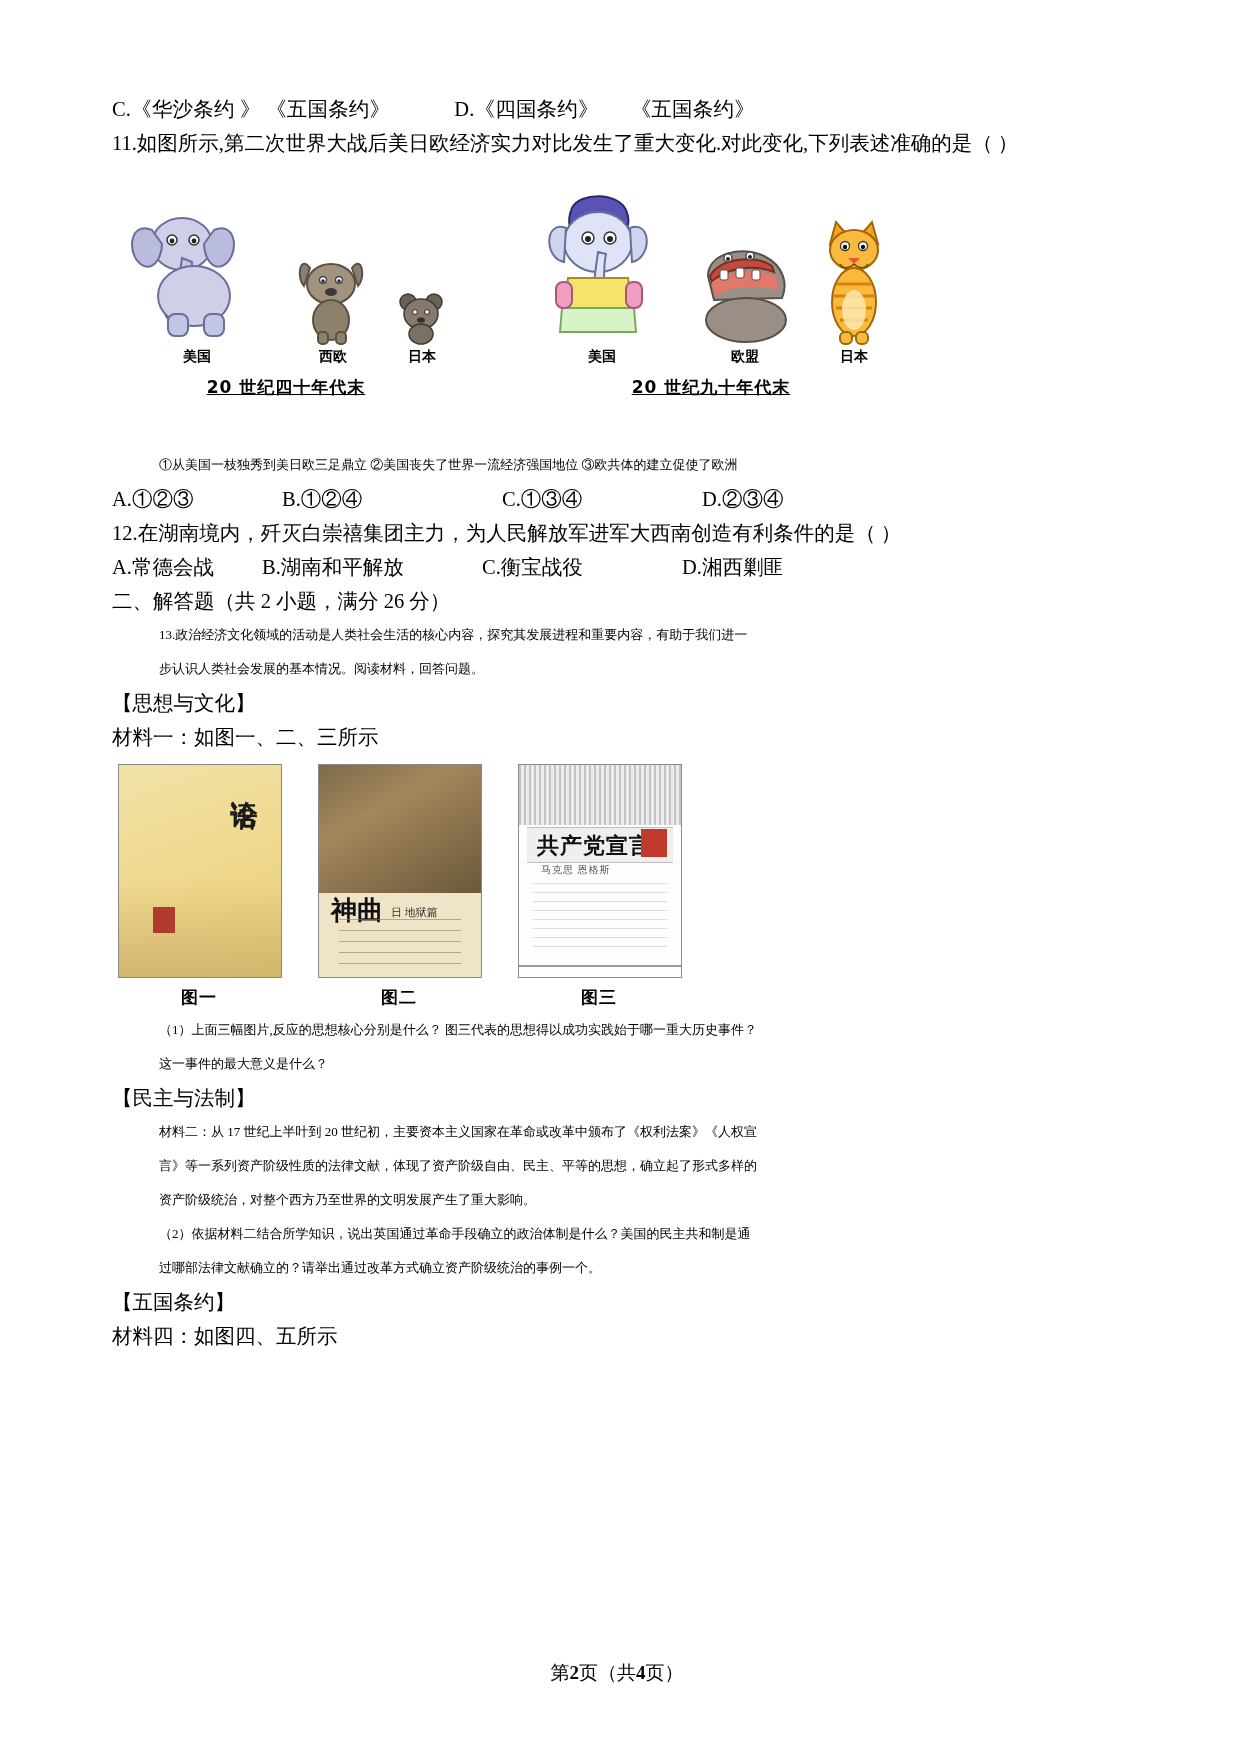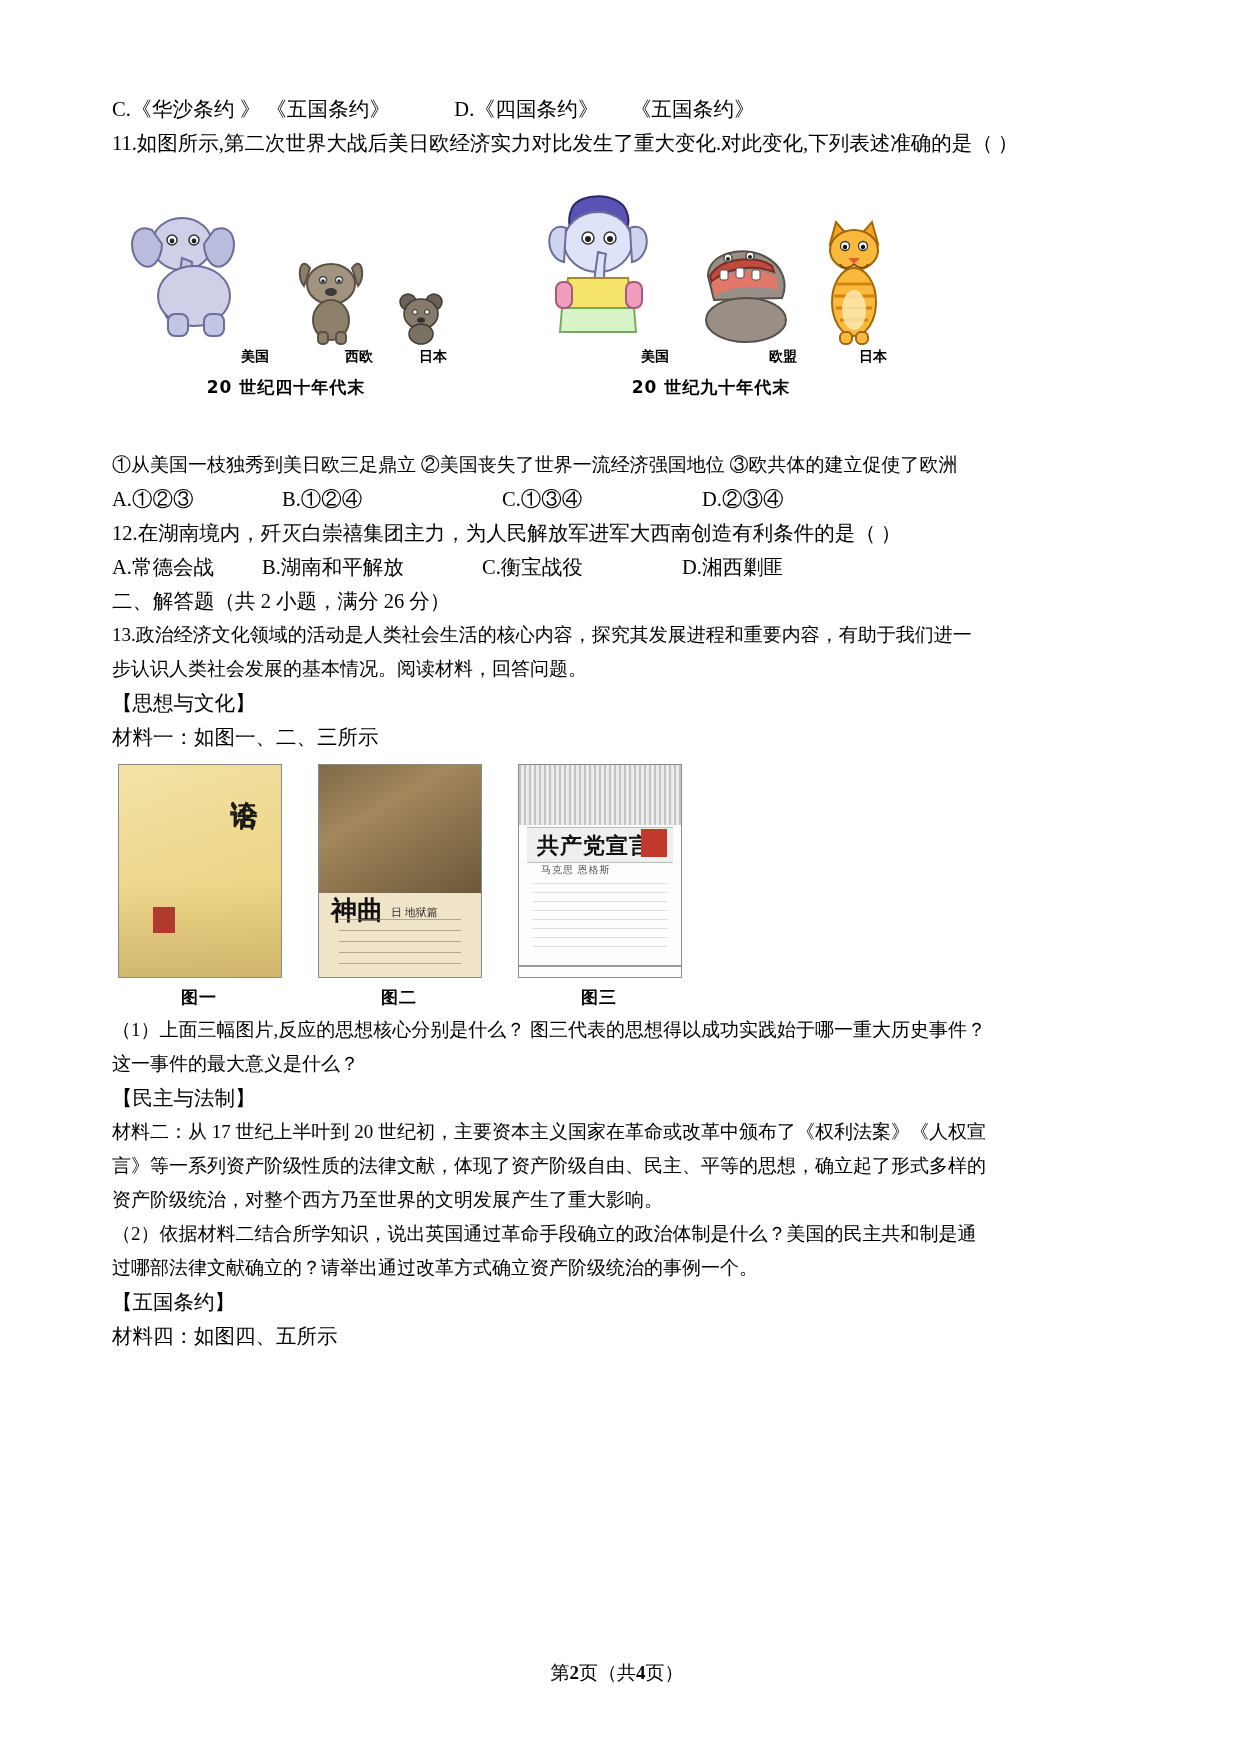--- a/index.html
+++ b/index.html
@@ -24,23 +24,24 @@
     font-size: 20.5px;
     line-height: 34px;
     letter-spacing: 0.2px;
     white-space: pre-wrap;
   }
   .q-line {
     font-size: 20.5px;
     line-height: 34px;
   }
   .para {
-    font-size: 19px;
+    font-size: 13px;
     line-height: 34px;
     text-align: justify;
+    margin-left: 47px;
   }
 
   
   .opt-row {
     display: flex;
     font-size: 20.5px;
     line-height: 34px;
   }
   .opt-row .opt { white-space: pre; }
 
@@ -57,39 +58,40 @@
   .econ-left { left: 10px; }
   .econ-right { left: 420px; }
   .econ-group {
     display: flex;
     align-items: flex-end;
     gap: 18px;
     height: 200px;
   }
   .animal {
     position: relative;
-    text-align: right;
+    text-align: center;
   }
   .animal .cap {
     font-family: "DejaVu Sans", sans-serif;
     font-size: 14px;
     font-weight: bold;
     color: #000;
     background: #ffffff;
     display: inline-block;
     padding: 0 3px;
     margin-top: 2px;
   }
   .era {
     font-family: "DejaVu Sans", sans-serif;
     font-size: 17px;
     font-weight: bold;
     letter-spacing: 1px;
     text-align: center;
     margin-top: 10px;
+    text-decoration: underline;
   }
 
   
   .eleph1 { width: 150px; height: 150px; }
   .dog1 { width: 86px; height: 96px; }
   .mouse1 { width: 56px; height: 64px; }
   .eleph2 { width: 140px; height: 160px; }
   .hippo2 { width: 110px; height: 110px; }
   .cat2 { width: 72px; height: 130px; }
 

